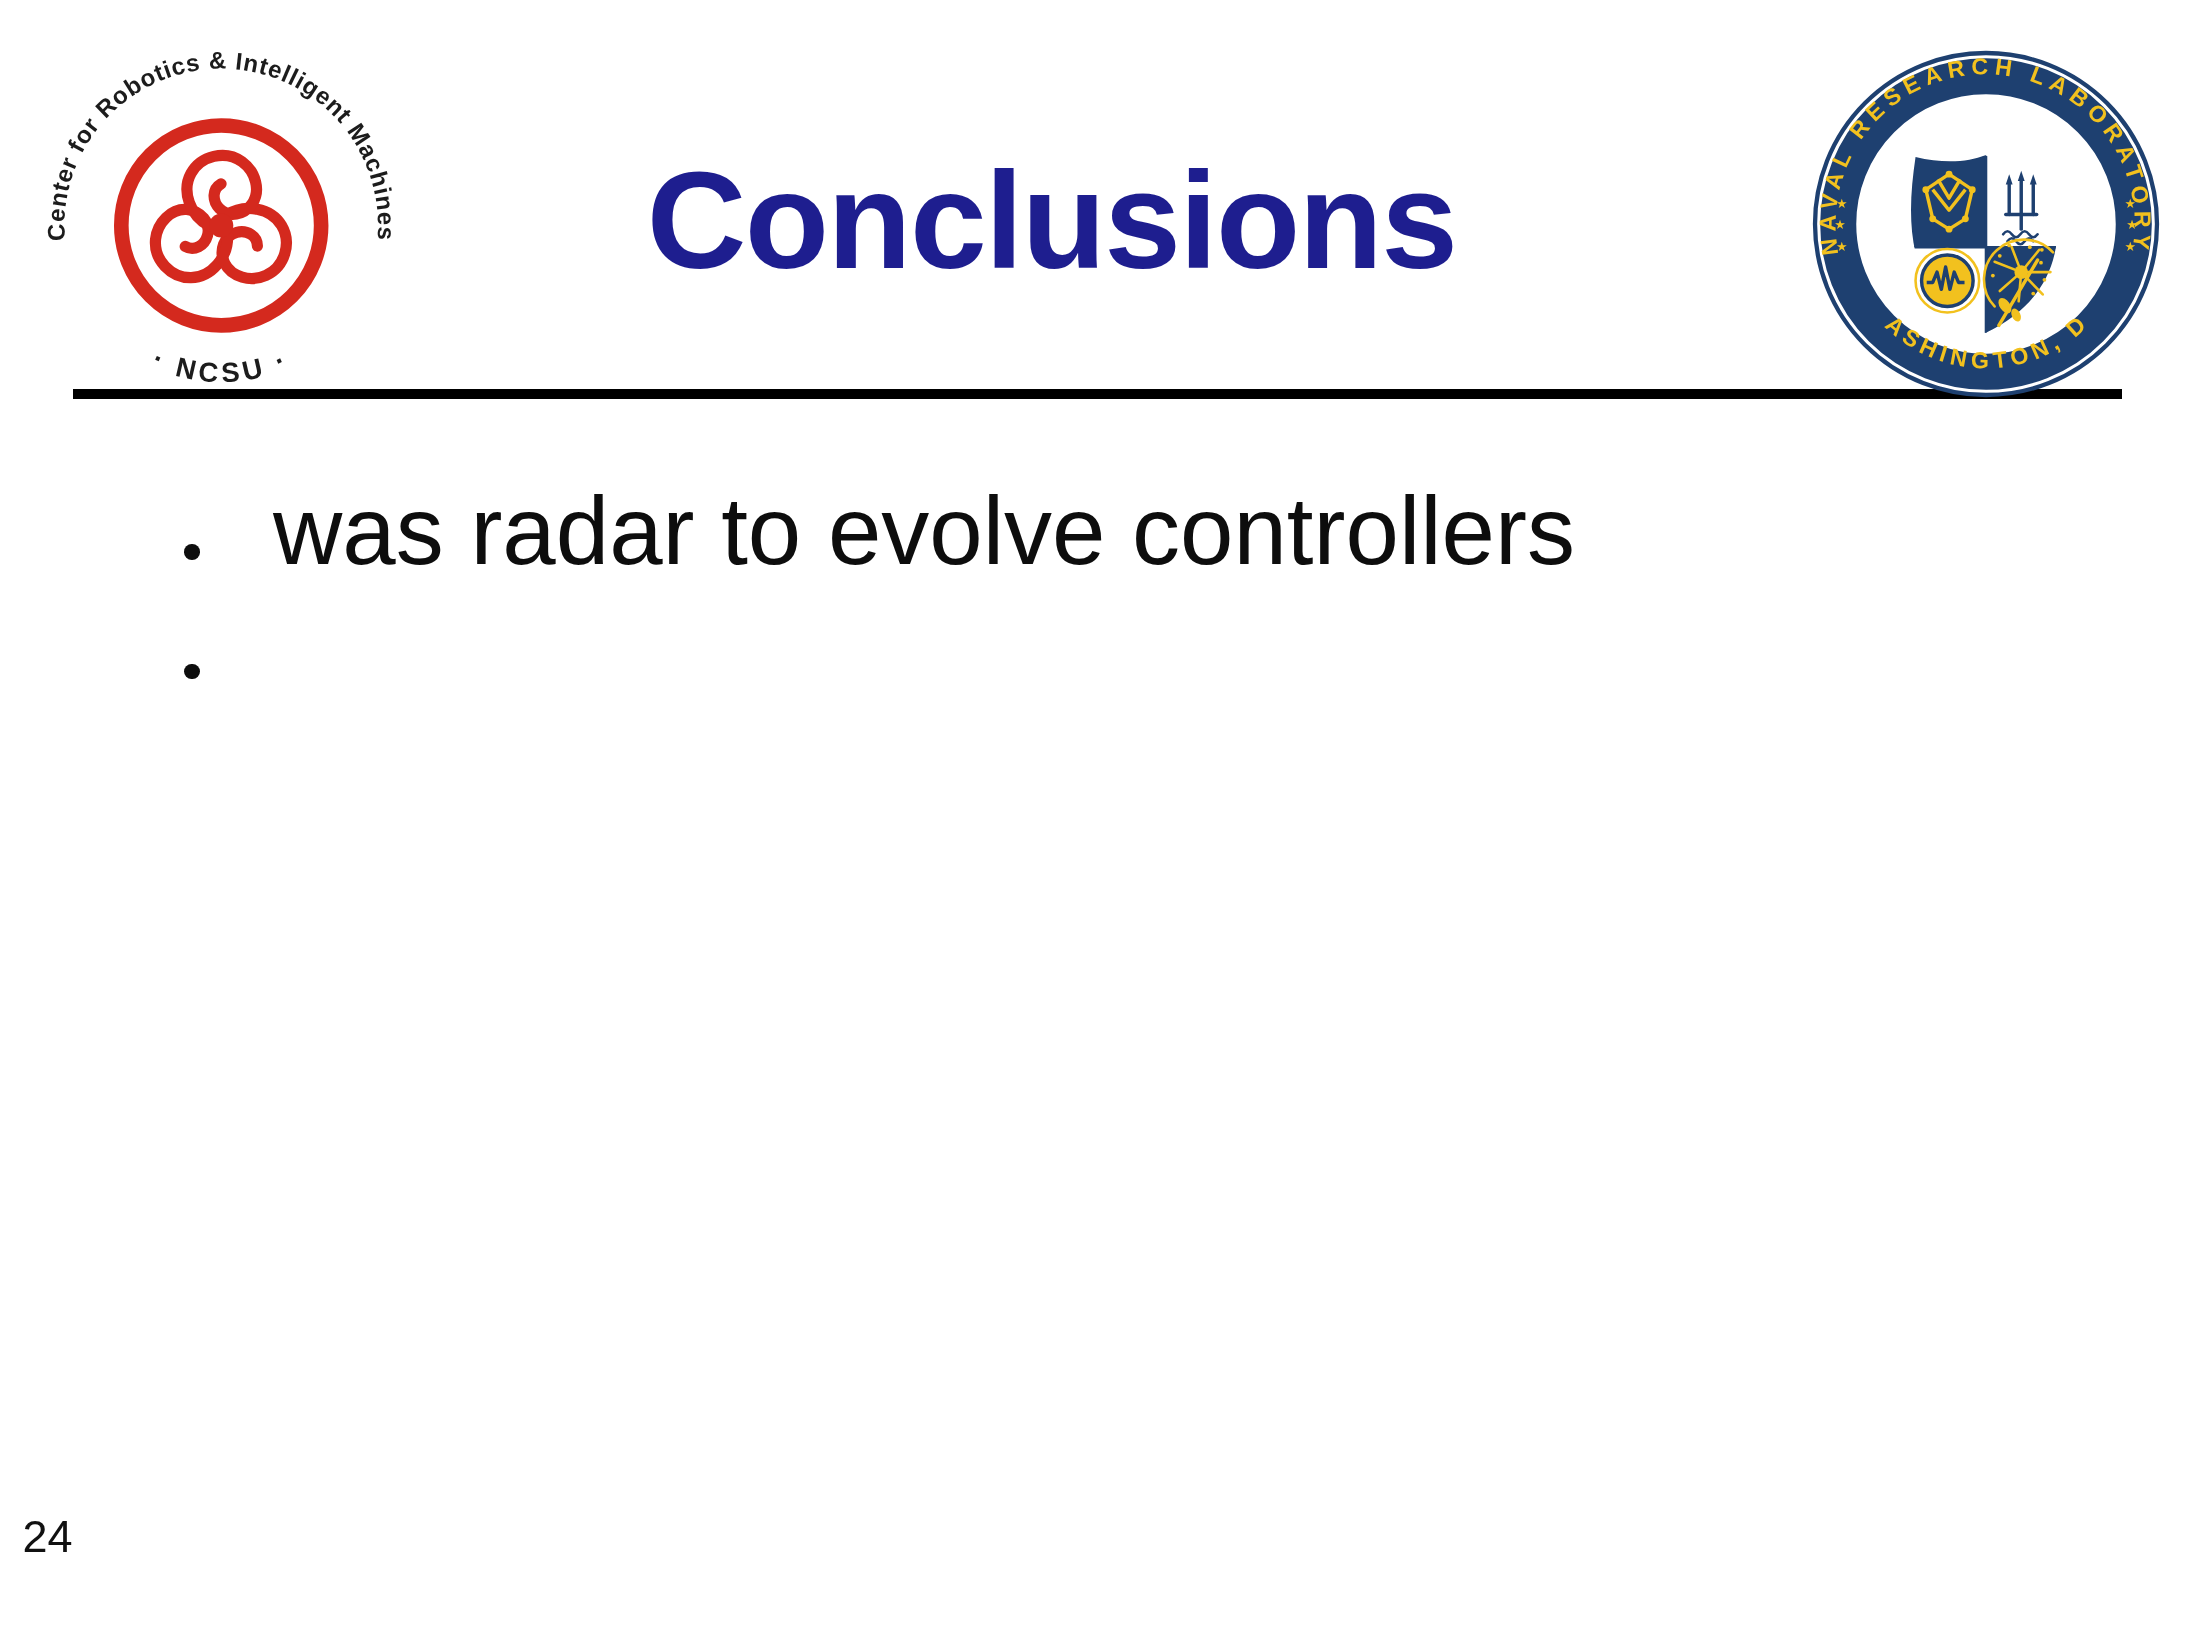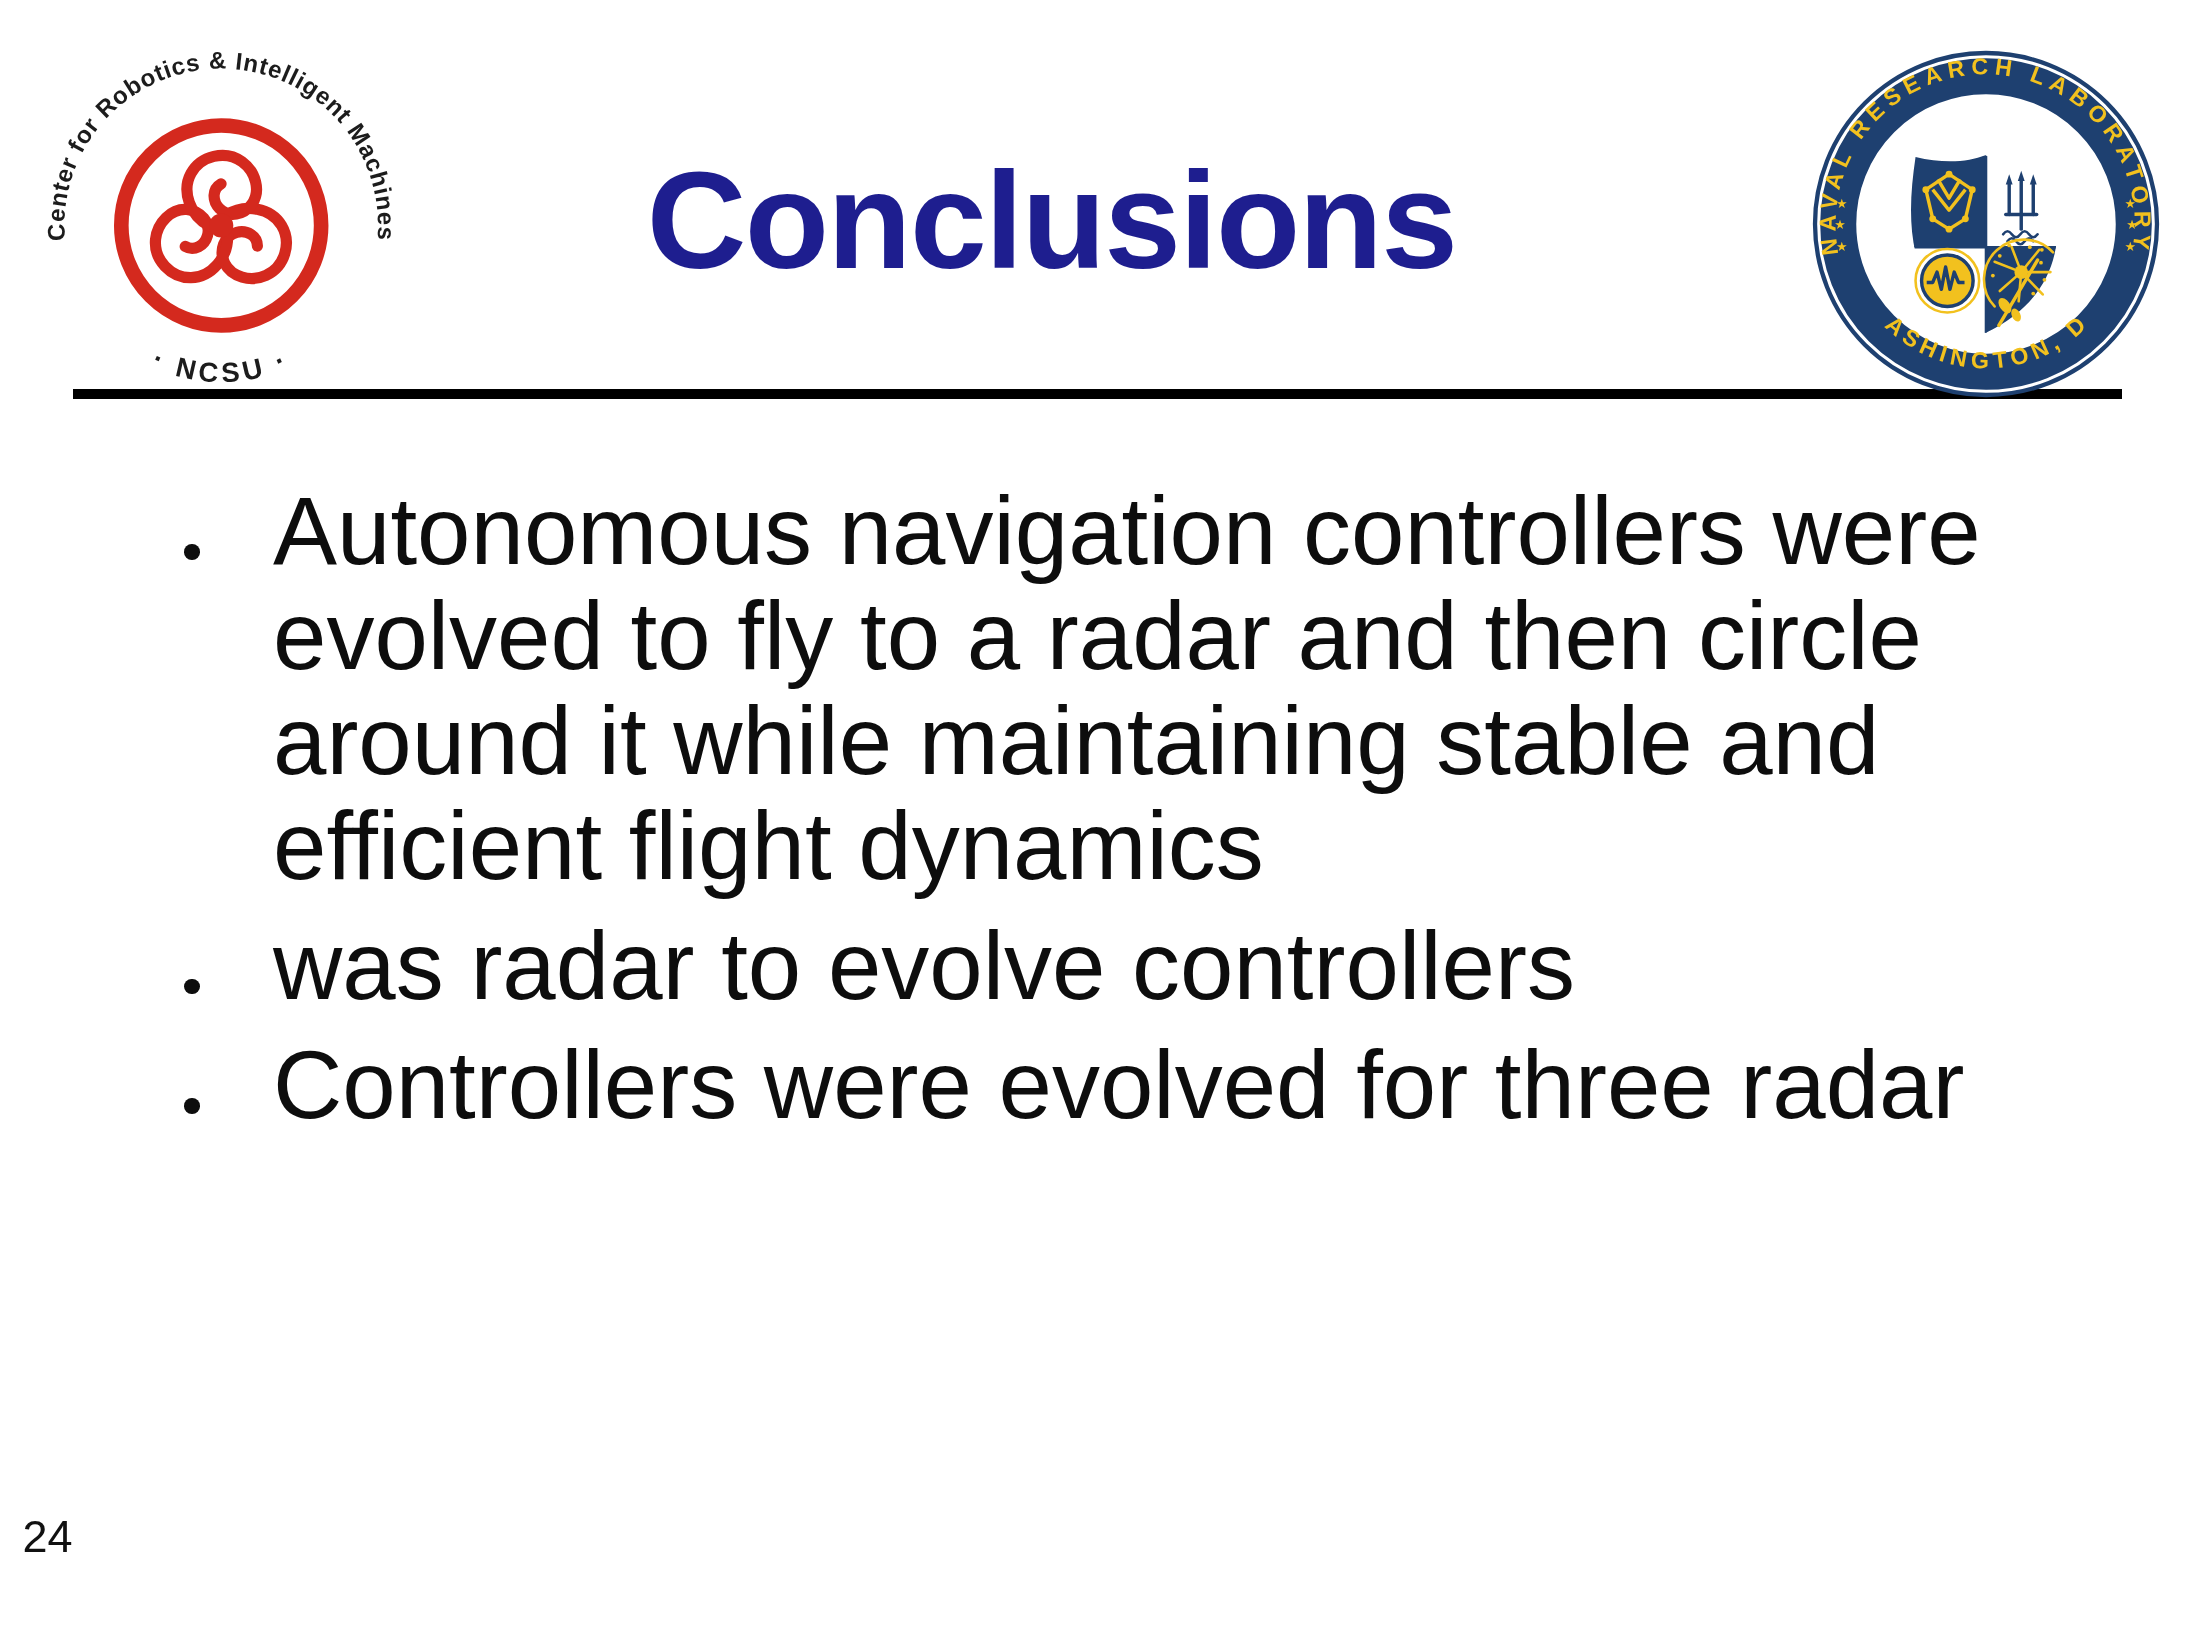--- a/index.html
+++ b/index.html
@@ -194,36 +194,28 @@
         <circle cx="214" cy="266" r="2.2"></circle>
           <circle cx="271" cy="236" r="2.2"></circle>
       </g>
     </g>
   </svg>
 
   <div class="header-rule"></div>
 
   <div class="bullets">
 
-    <div class="bullet">
-      <span class="dot"></span>
-      <div class="line">Autonomous navigation controllers were</div>
-      <div class="line">evolved to fly to a radar and then circle</div>
-      <div class="line">around it while maintaining stable and</div>
-      <div class="line">efficient flight dynamics</div>
-    </div>
 
     <div class="bullet">
       <span class="dot"></span>
       <div class="line">was radar to evolve controllers</div>
     </div>
 
     <div class="bullet">
       <span class="dot"></span>
-      <div class="line">Controllers were evolved for three radar</div>
     </div>
 
   </div>
 
   <div class="page-number">24</div>
 
 </div>
 
 
 </body></html>

